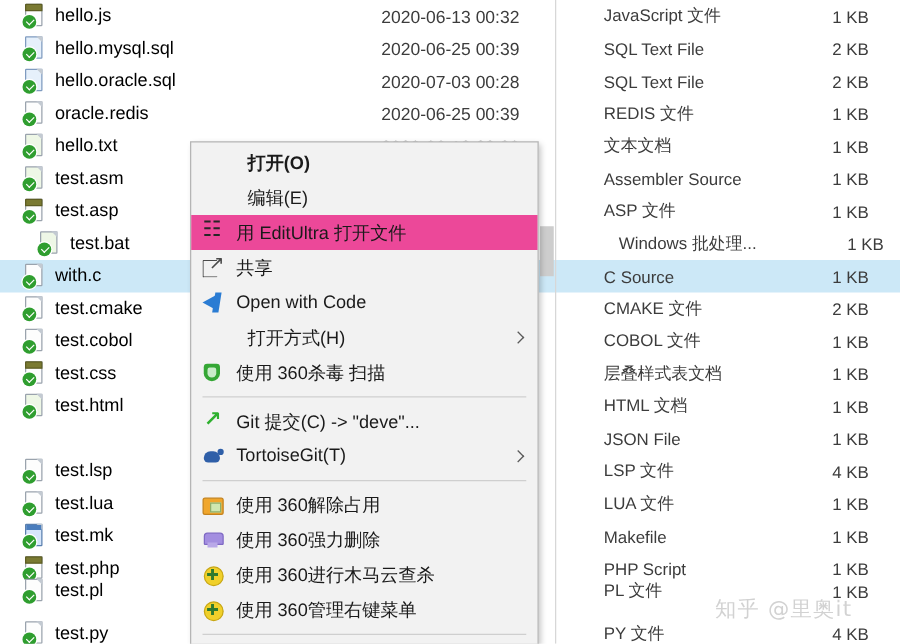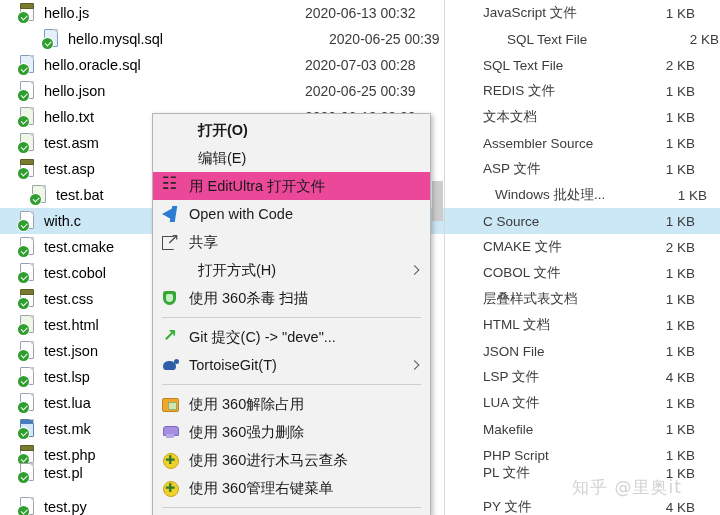--- a/index.html
+++ b/index.html
@@ -195,21 +195,21 @@
             <span class="fold"></span>
             <span class="top"></span>
             <span class="badge"></span>
           </span>
           <span class="fname">hello.js</span>
         </div>
         <div class="cell-date">2020-06-13 00:32</div>
         <div class="cell-type">JavaScript 文件</div>
         <div class="cell-size">1 KB</div>
       </div>
-      <div class="row" style="top: 26px; margin-left: 24px;">
+      <div class="row" style="top: 26px;">
         <div class="cell-name">
           <span class="ficon v-blue">
             <span class="page"></span>
             <span class="fold"></span>
             <span class="badge"></span>
           </span>
           <span class="fname">hello.mysql.sql</span>
         </div>
         <div class="cell-date">2020-06-25 00:39</div>
         <div class="cell-type">SQL Text File</div>
@@ -228,21 +228,21 @@
         <div class="cell-type">SQL Text File</div>
         <div class="cell-size">2 KB</div>
       </div>
       <div class="row" style="top: 78px;">
         <div class="cell-name">
           <span class="ficon ">
             <span class="page"></span>
             <span class="fold"></span>
             <span class="badge"></span>
           </span>
-          <span class="fname">hello.json</span>
+          <span class="fname">oracle.redis</span>
         </div>
         <div class="cell-date">2020-06-25 00:39</div>
         <div class="cell-type">REDIS 文件</div>
         <div class="cell-size">1 KB</div>
       </div>
       <div class="row" style="top: 104px;">
         <div class="cell-name">
           <span class="ficon v-green">
             <span class="page"></span>
             <span class="fold"></span>
@@ -354,28 +354,20 @@
             <span class="fold"></span>
             <span class="badge"></span>
           </span>
           <span class="fname">test.html</span>
         </div>
         <div class="cell-date">:20</div>
         <div class="cell-type">HTML 文档</div>
         <div class="cell-size">1 KB</div>
       </div>
       <div class="row" style="top: 338px;">
-        <div class="cell-name">
-          <span class="ficon ">
-            <span class="page"></span>
-            <span class="fold"></span>
-            <span class="badge"></span>
-          </span>
-          <span class="fname">test.json</span>
-        </div>
         <div class="cell-date">:24</div>
         <div class="cell-type">JSON File</div>
         <div class="cell-size">1 KB</div>
       </div>
       <div class="row" style="top: 364px;">
         <div class="cell-name">
           <span class="ficon ">
             <span class="page"></span>
             <span class="fold"></span>
             <span class="badge"></span>
@@ -463,26 +455,26 @@
         <span class="mlabel indent">打开(O)</span>
       </div>
       <div class="mi">
         <span class="mlabel indent">编辑(E)</span>
       </div>
       <div class="mi hl">
         <span class="micon ic-editultra"></span>
         <span class="mlabel">用 EditUltra 打开文件</span>
       </div>
       <div class="mi">
+        <span class="micon ic-share"></span>
+        <span class="mlabel">共享</span>
+      </div>
+      <div class="mi">
         <span class="micon ic-vscode"></span>
         <span class="mlabel">Open with Code</span>
-      </div>
-      <div class="mi">
-        <span class="micon ic-share"></span>
-        <span class="mlabel">共享</span>
       </div>
       <div class="mi">
         <span class="mlabel indent">打开方式(H)</span>
         <span class="arrow"></span>
       </div>
       <div class="mi">
         <span class="micon ic-shield"></span>
         <span class="mlabel">使用 360杀毒 扫描</span>
       </div>
       <div class="msep"></div>

